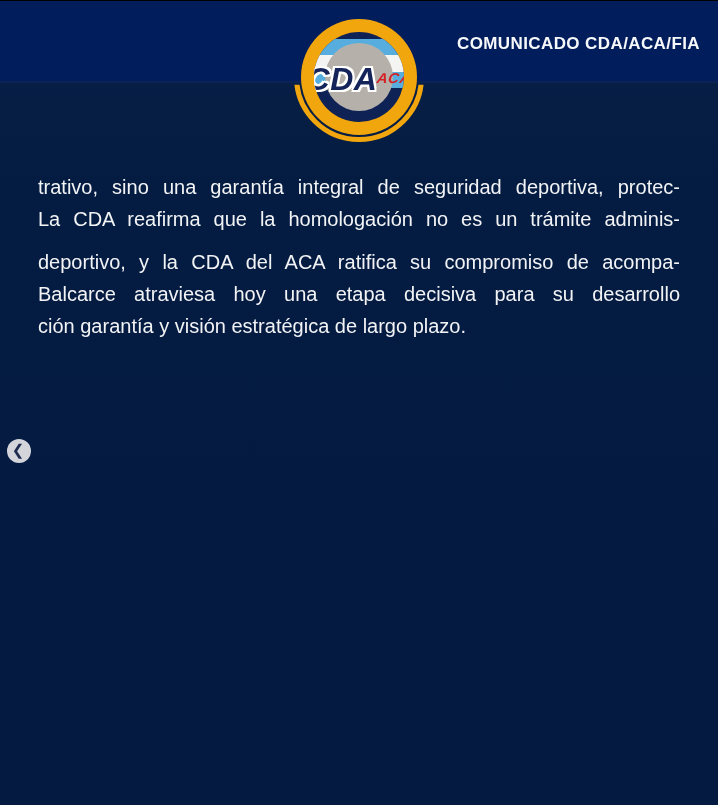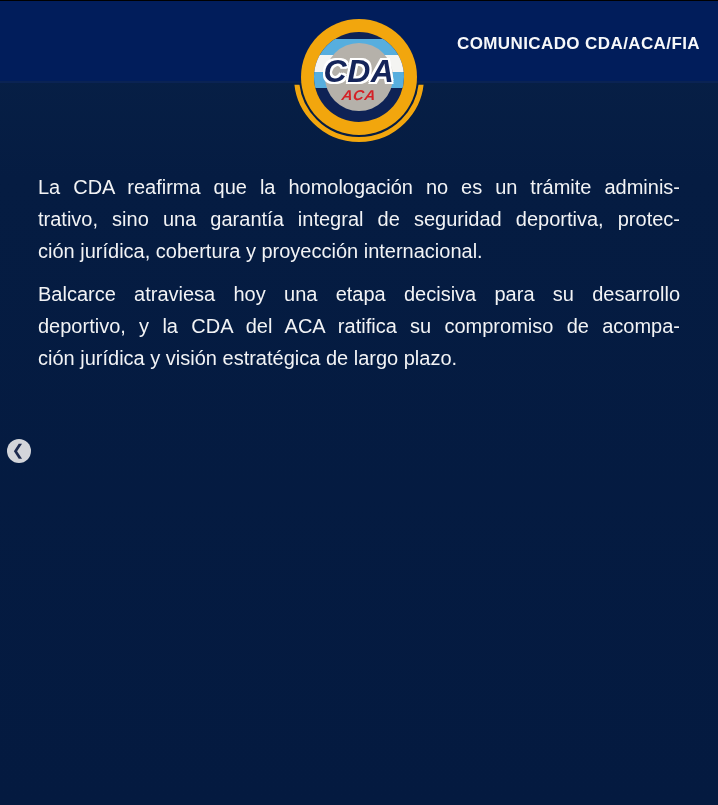--- a/index.html
+++ b/index.html
@@ -73,21 +73,21 @@
   }
   .flag-stripe { flex: 1; }
   .flag-stripe.blue  { background: #57aede; }
   .flag-stripe.white { background: #f4f4f2; }
   .logo-disc {
     position: absolute;
     inset: 11px;
     border-radius: 50%;
     background: #b5b1aa;
     display: flex;
-    flex-direction: column;
+    flex-direction: row;
     align-items: center;
     justify-content: center;
   }
   .logo-cda {
     color: #14245a;
     font-size: 32px;
     font-weight: bold;
     font-style: italic;
     letter-spacing: 0.5px;
     line-height: 30px;
@@ -188,29 +188,28 @@
           <div class="logo-cda">CDA</div>
           <div class="logo-aca">ACA</div>
         </div>
       </div>
     </div>
   </div>
 
   <main class="content">
 
     <p class="paragraph paragraph-1">
+      <span class="text-line" style="display:block">trativo, sino una garantía integral de seguridad deportiva, protec-</span>
       <span class="text-line" style="display:block">La CDA reafirma que la homologación no es un trámite adminis-</span>
-      <span class="text-line" style="display:block">trativo, sino una garantía integral de seguridad deportiva, protec-</span>
-      <span class="text-line last" style="display:block">ción jurídica, cobertura y proyección internacional.</span>
     </p>
 
     <p class="paragraph paragraph-2">
+      <span class="text-line" style="display:block">deportivo, y la CDA del ACA ratifica su compromiso de acompa-</span>
       <span class="text-line" style="display:block">Balcarce atraviesa hoy una etapa decisiva para su desarrollo</span>
-      <span class="text-line" style="display:block">deportivo, y la CDA del ACA ratifica su compromiso de acompa-</span>
-      <span class="text-line last" style="display:block">ción jurídica y visión estratégica de largo plazo.</span>
+      <span class="text-line last" style="display:block">ción garantía y visión estratégica de largo plazo.</span>
     </p>
 
 
   </main>
 
   <button class="prev-button">
     <span class="chevron-left">❮</span>
   </button>
 
 </div>

